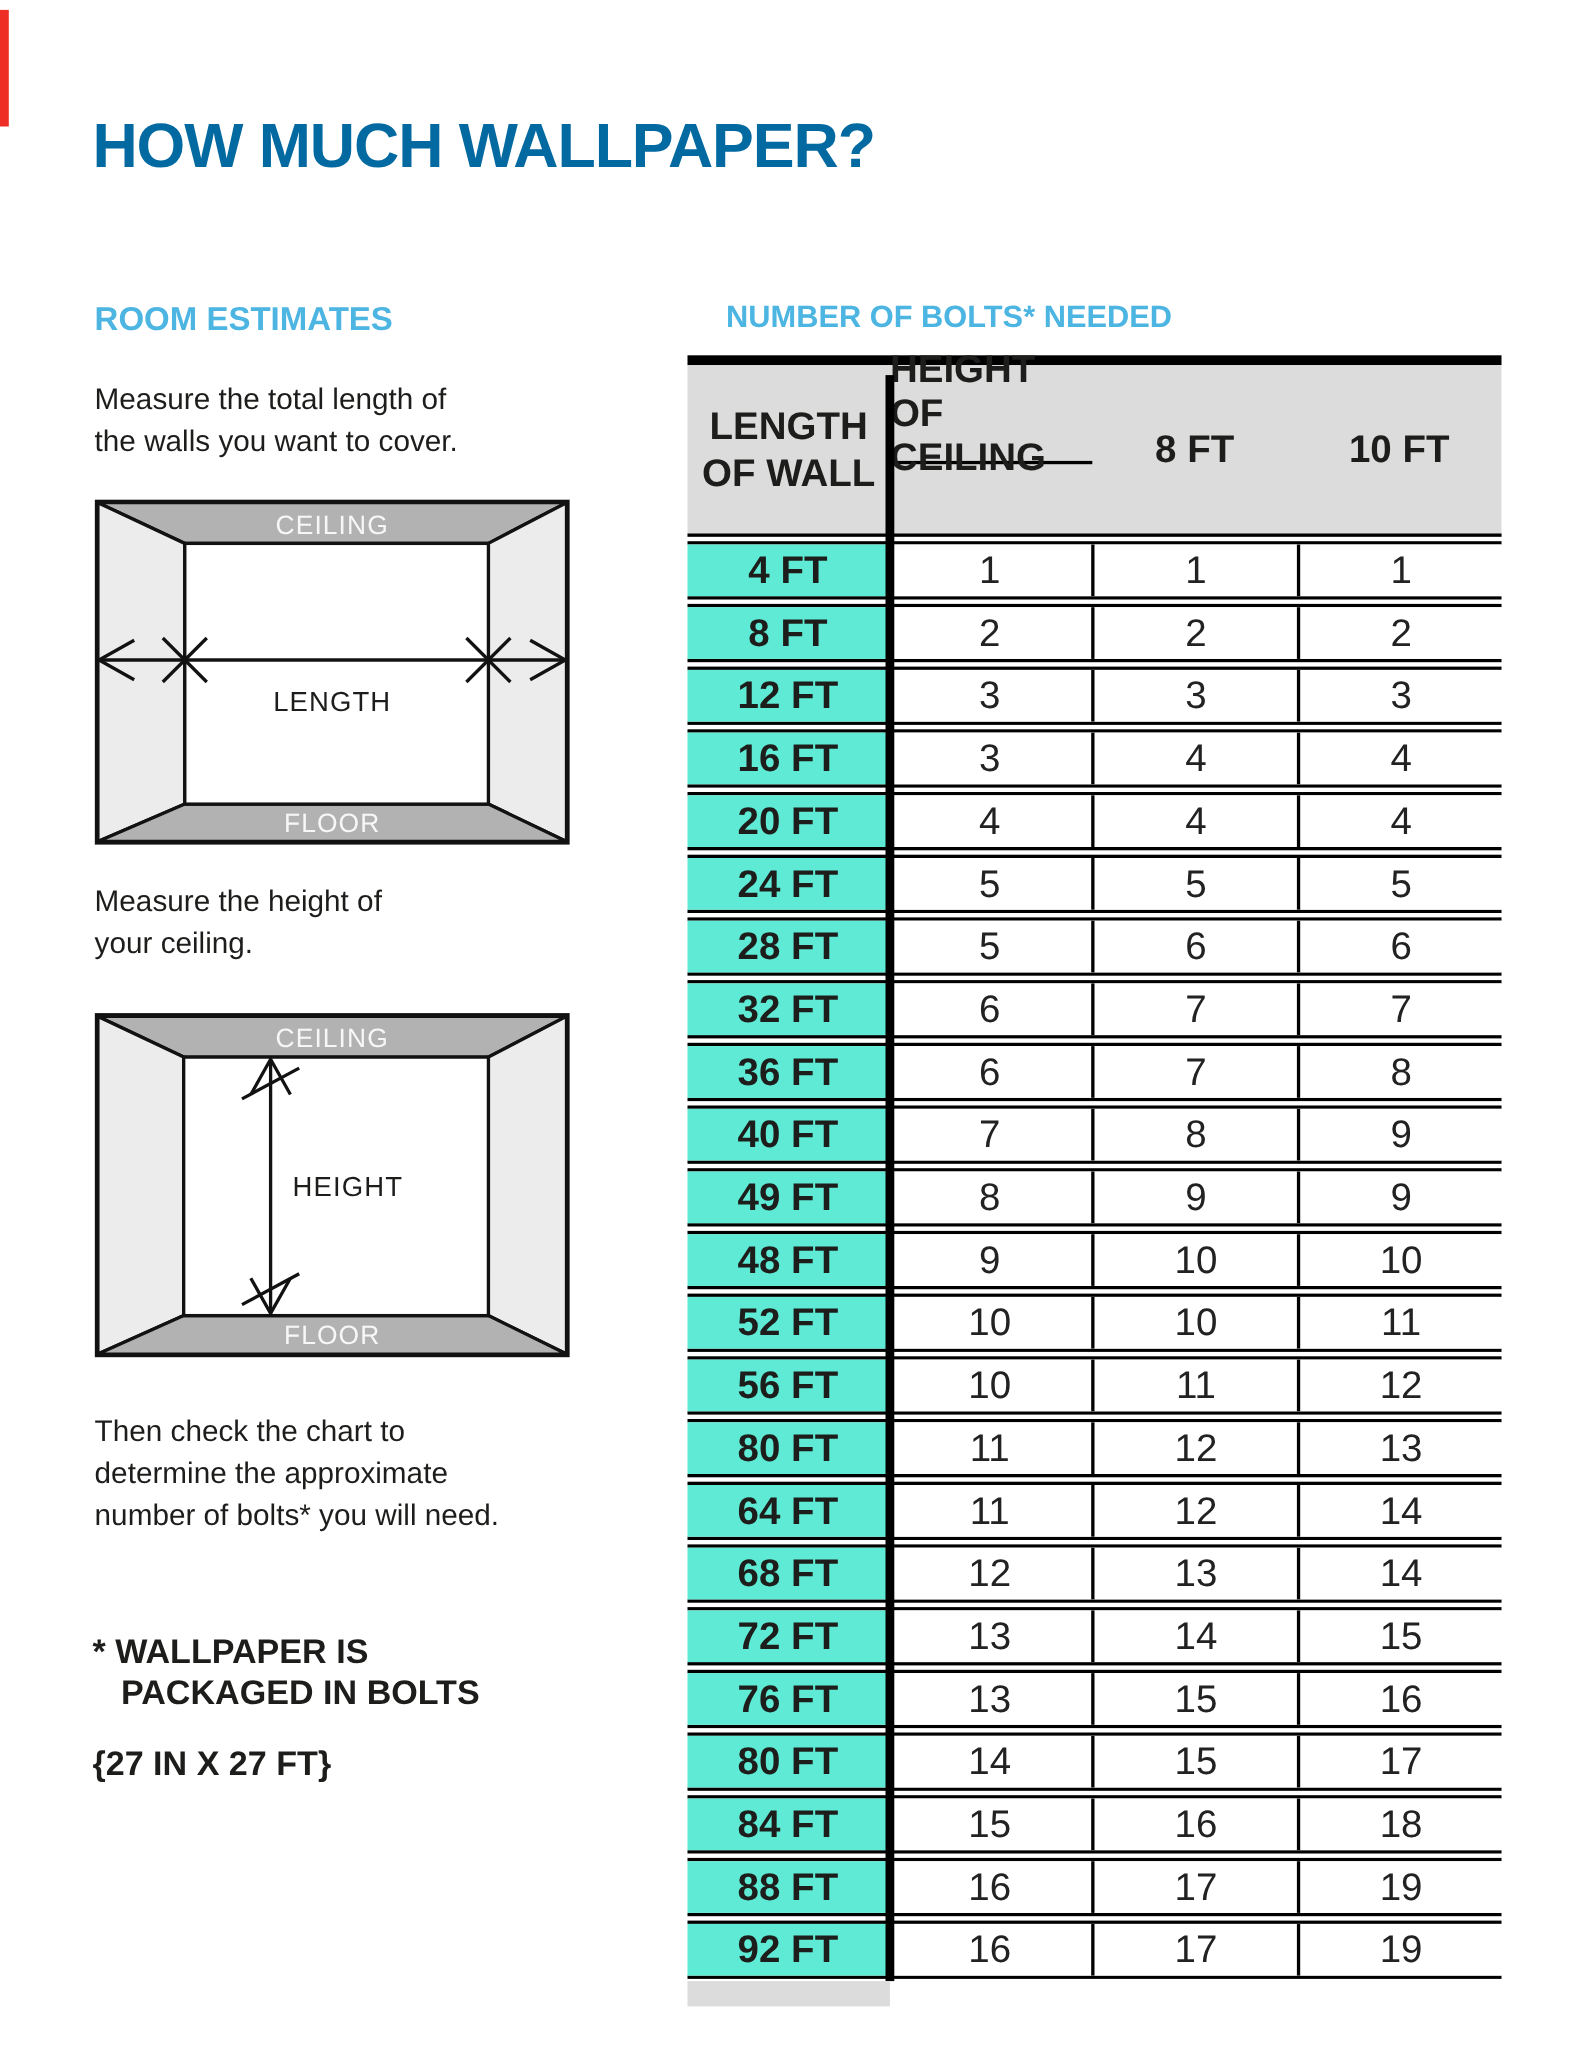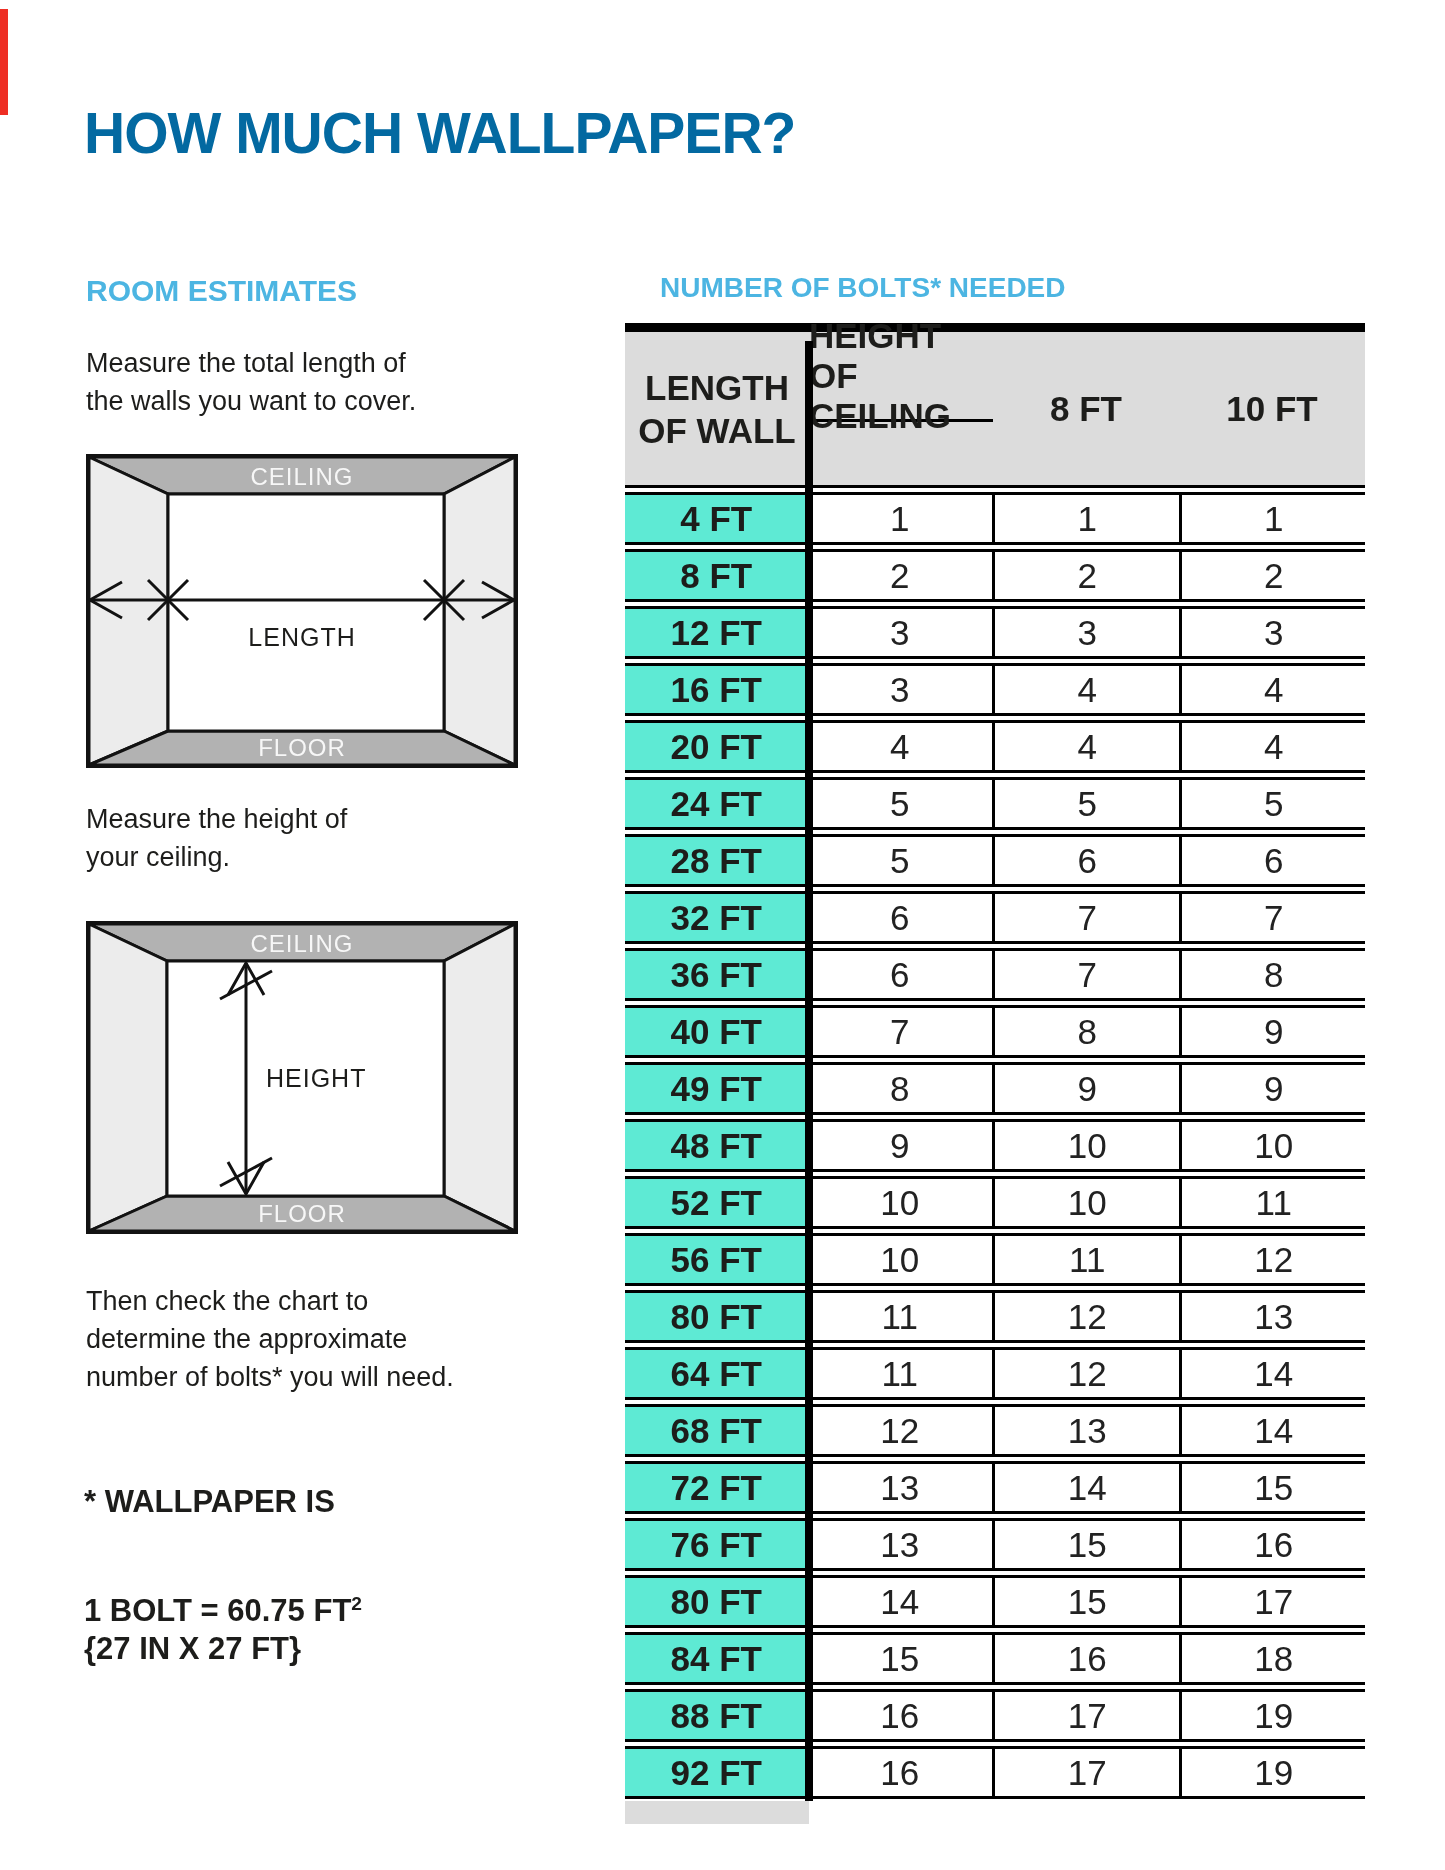--- a/index.html
+++ b/index.html
@@ -114,24 +114,24 @@
 </svg>
 
 <div class="abs copy para3">
   <div>Then check the chart to</div>
   <div>determine the approximate</div>
   <div>number of bolts* you will need.</div>
 </div>
 
 <div class="abs footnote">
   <div>* WALLPAPER IS</div>
+  <div class="indent">PACKAGED IN BOLTS</div>
 </div>
 
 <div class="abs boltinfo">
-  <div><span>1 BOLT = 60.75 FT</span><sup>2</sup></div>
   <div>{27 IN X 27 FT}</div>
 </div>
 
 <div class="abs blue-sub table-heading">NUMBER OF BOLTS* NEEDED</div>
 
 <div class="bolt-table">
   <div class="thead">
     <div class="th-col1">
       <div>LENGTH</div>
       <div>OF WALL</div>

